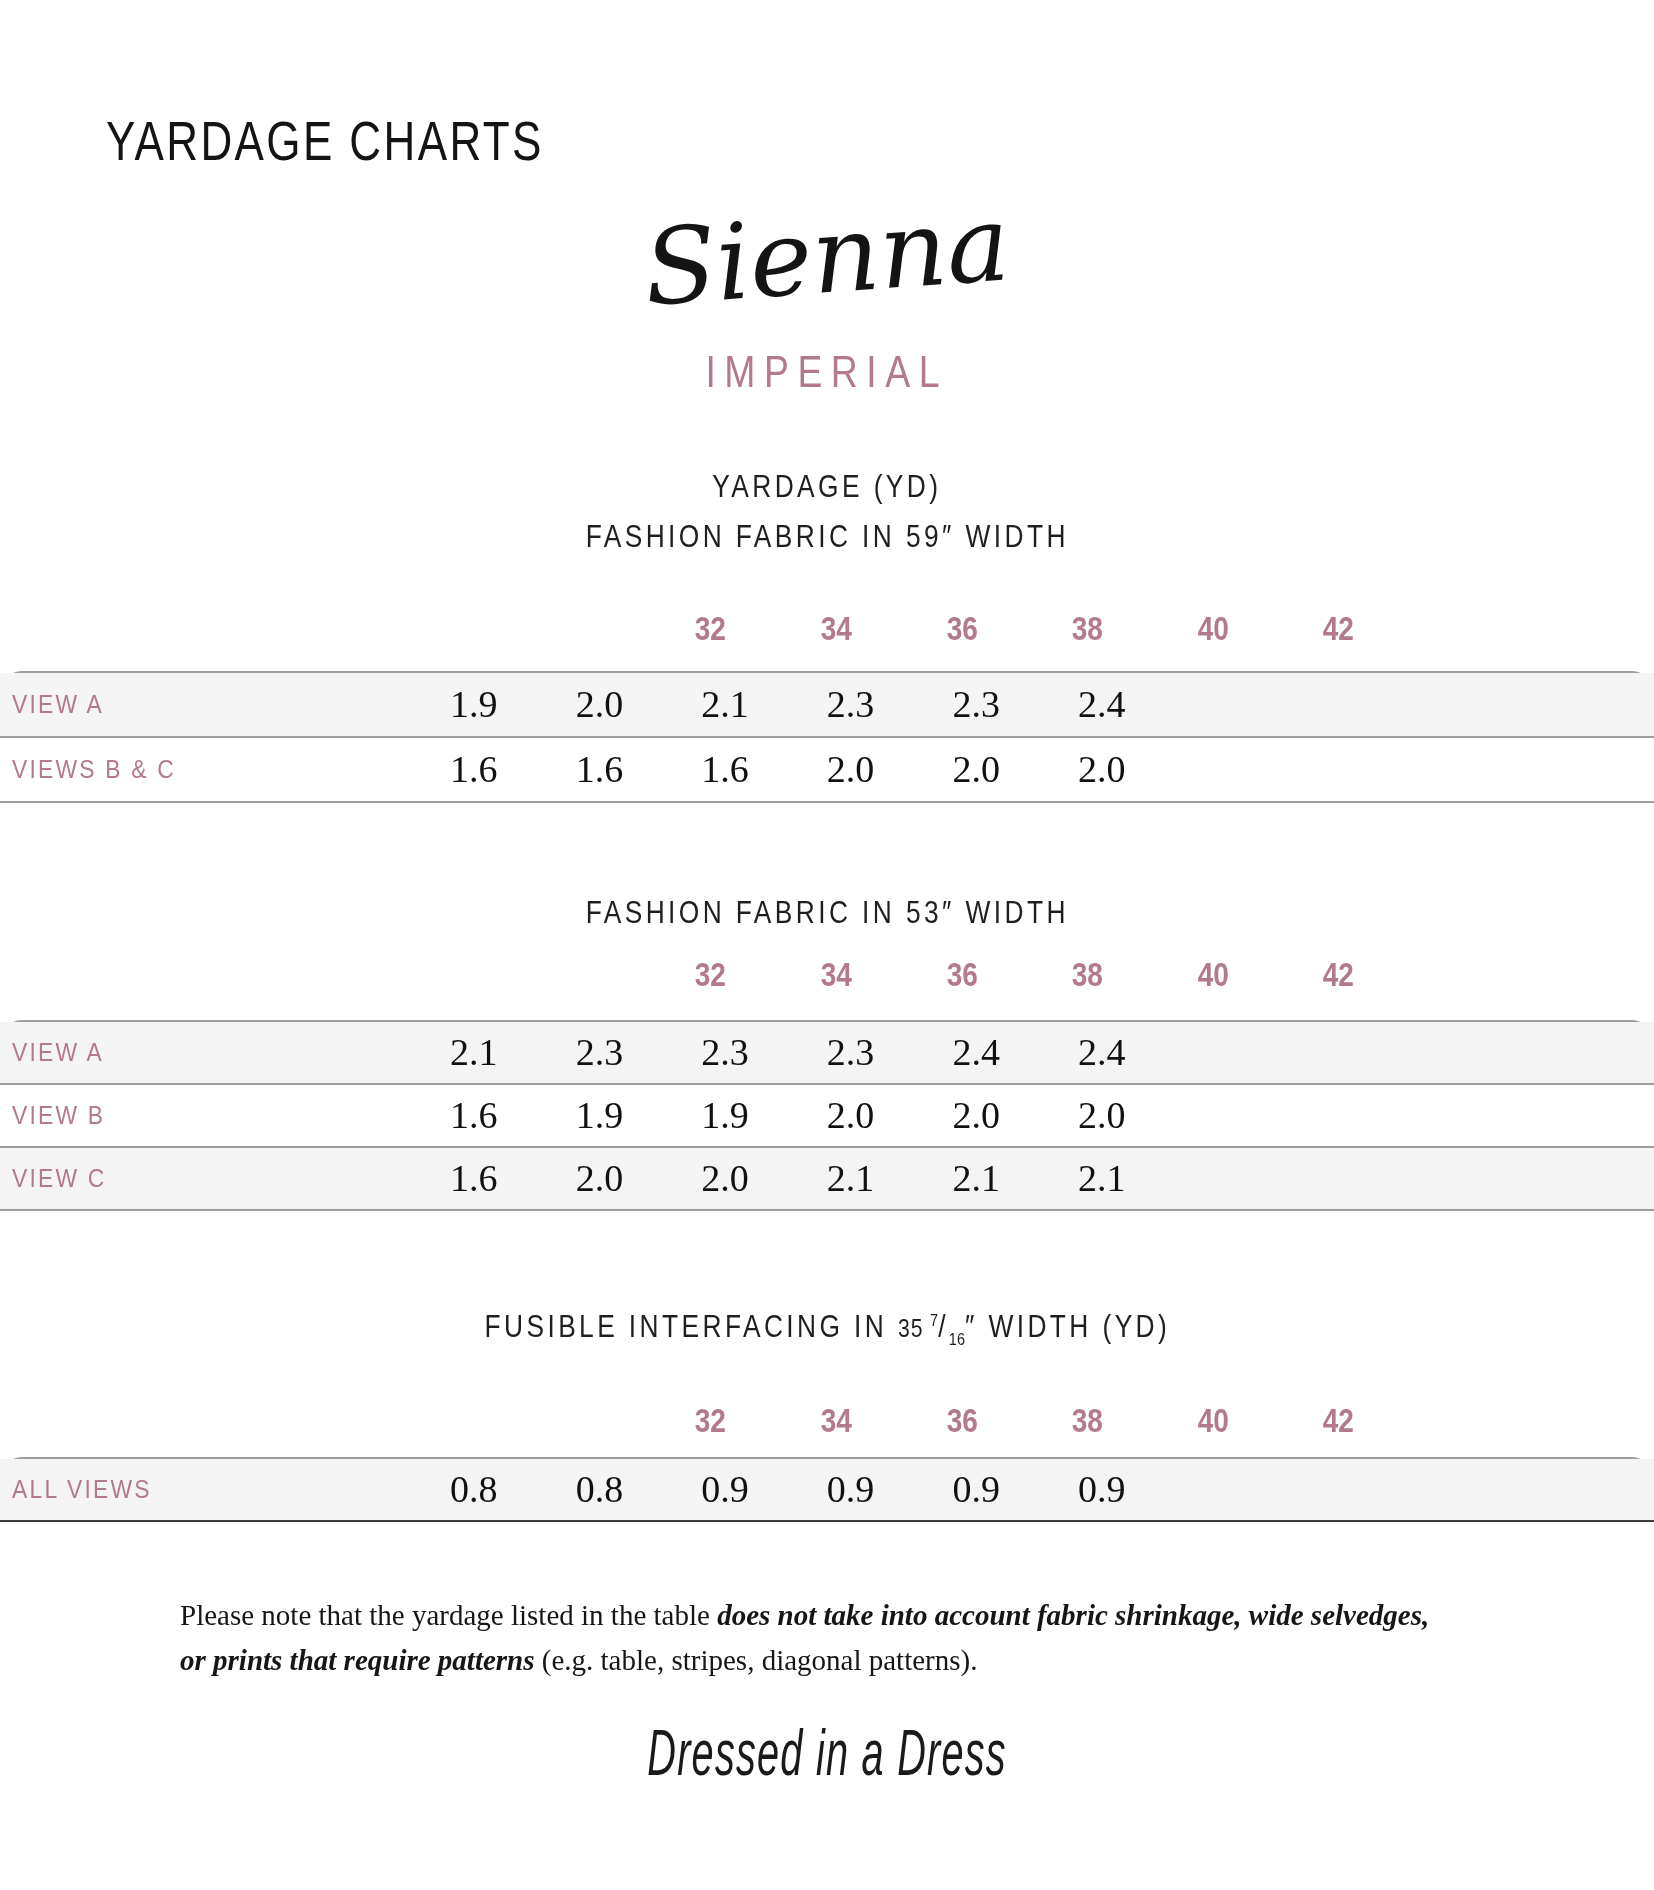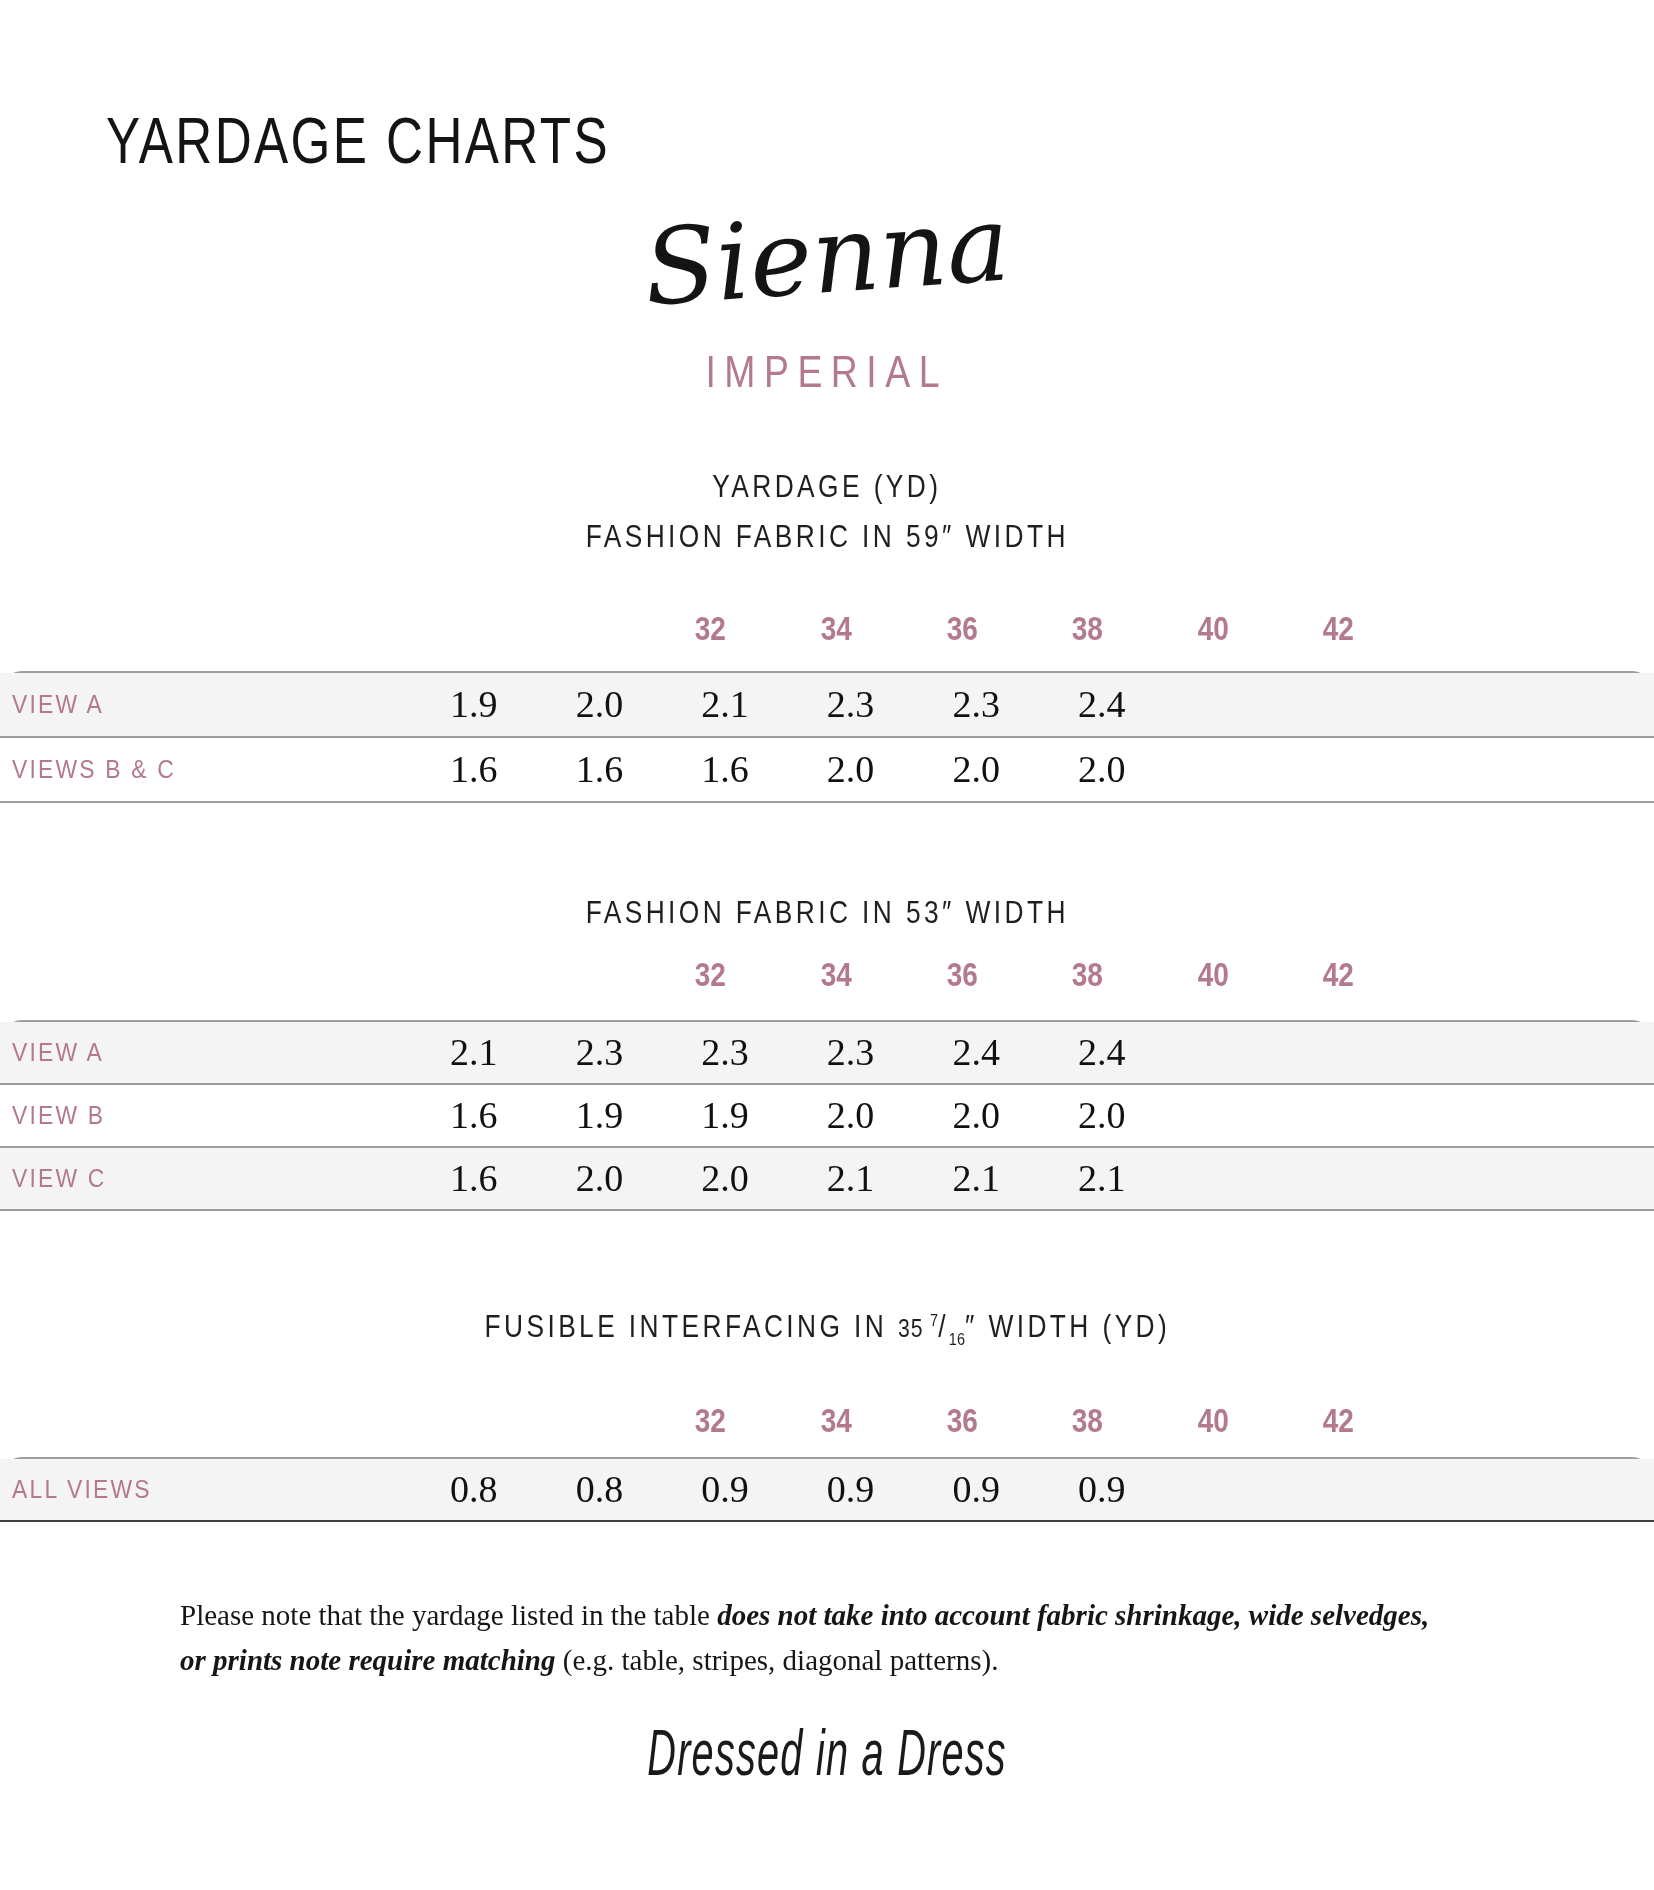--- a/index.html
+++ b/index.html
@@ -6,21 +6,21 @@
   html,body { width:1654px; height:1890px; }
   body {
     position:relative; background:#ffffff; overflow:hidden;
     font-family:"Liberation Sans", sans-serif; color:#1c1c1c;
   }
   .abs { position:absolute; }
   .center { left:0; width:1654px; text-align:center; }
   .cx { display:inline-block; }
 
   
-  .page-title { left:106px; top:103px; font-size:64px; font-weight:500;
+  .page-title { left:106px; top:103px; font-size:55px; font-weight:500;
     letter-spacing:3px; line-height:76px; white-space:nowrap; color:#141414; }
   .page-title .cx { transform:scaleX(0.80); transform-origin:0 50%; }
 
   
   .brand-script { top:196px; font-size:105px; line-height:120px;
     font-family:"DejaVu Serif", serif; font-style:italic; color:#141414; }
   .brand-script .cx { transform:rotate(-4deg); }
 
   
   .imperial { top:349px; font-size:44px; line-height:46px; font-weight:500;
@@ -194,18 +194,18 @@
         <div class="val-cell">0.9</div>
         <div class="val-cell">0.9</div>
         <div class="val-cell">0.9</div>
         <div class="val-cell">0.9</div>
       </div>
     </div>
 </div>
 
 <div class="abs footnote">
   <div class="fn-line"><span>Please note that the yardage listed in the table </span><span class="fn-em">does not take into account fabric shrinkage, wide selvedges,</span></div>
-  <div class="fn-line"><span class="fn-em">or prints note require matching</span><span> (e.g. table, stripes, diagonal patterns).</span></div>
+  <div class="fn-line"><span class="fn-em">or prints that require patterns</span><span> (e.g. table, stripes, diagonal patterns).</span></div>
 </div>
 
 <div class="abs center footer-brand">
   <span class="cx">Dressed in a Dress</span>
 </div>
 
 </body></html>

